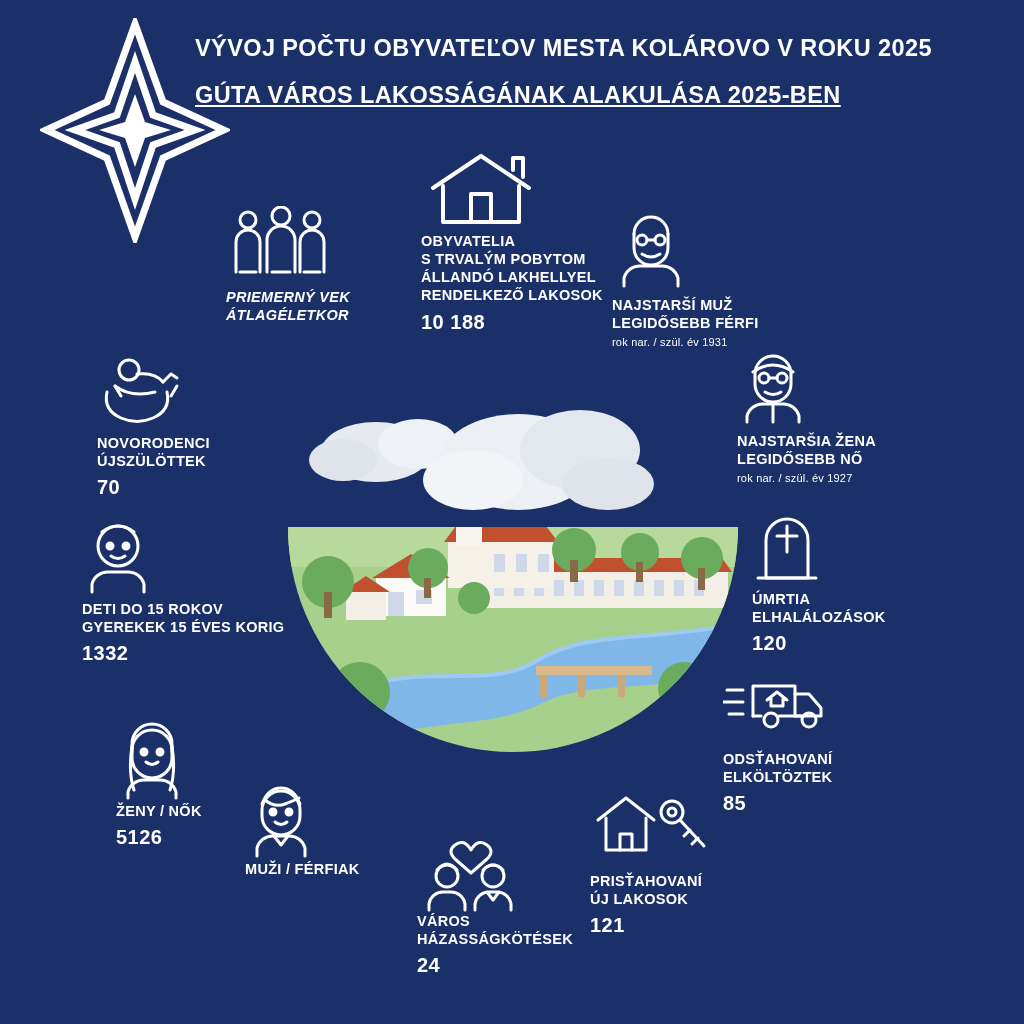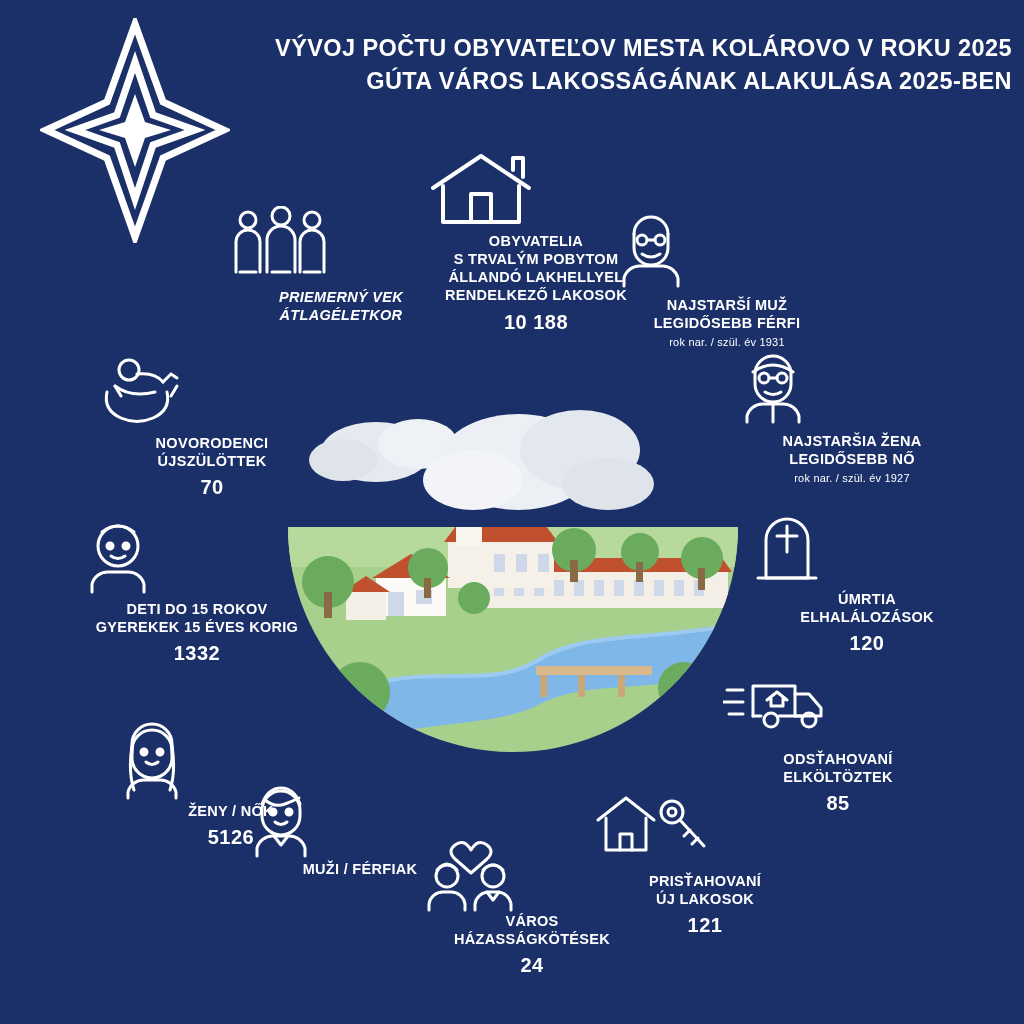--- a/index.html
+++ b/index.html
@@ -20,52 +20,52 @@
   
   #logo {
     position: absolute;
     left: 40px;
     top: 18px;
     width: 190px;
     height: 225px;
   }
   #header-titles {
     position: absolute;
-    left: 212px;
+    left: 195px;
     top: 34px;
     width: 800px;
-    text-align: right;
+    text-align: left;
   }
   .title-line-1 {
     font-size: 23.5px;
     font-weight: bold;
     letter-spacing: 0.4px;
     line-height: 1.25;
   }
   .title-line-2 {
     font-size: 23.5px;
     font-weight: bold;
     letter-spacing: 0.4px;
     line-height: 1.25;
-    margin-top: 4px;
+    margin-top: 18px;
+    text-decoration: underline;
   }
 
   
   #illustration {
     position: absolute;
     left: 288px;
     top: 392px;
     width: 450px;
     height: 390px;
   }
 
   
   .stat {
     position: absolute;
-    text-align: center;
     width: 230px;
     margin-left: -115px;   
   }
   .stat .icon {
     display: block;
     margin: 0 auto 6px auto;
     height: 76px;
   }
   .stat .label {
     font-size: 14.5px;

